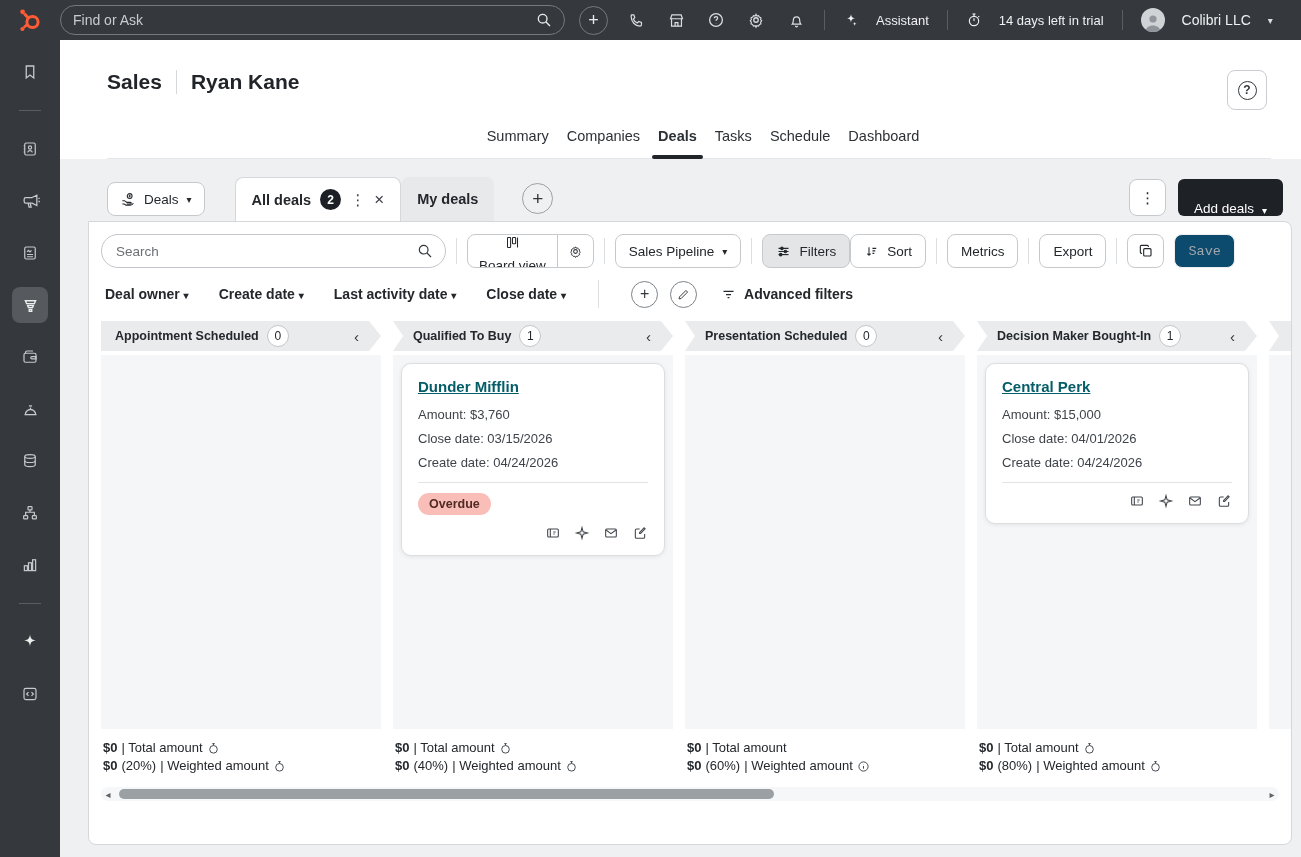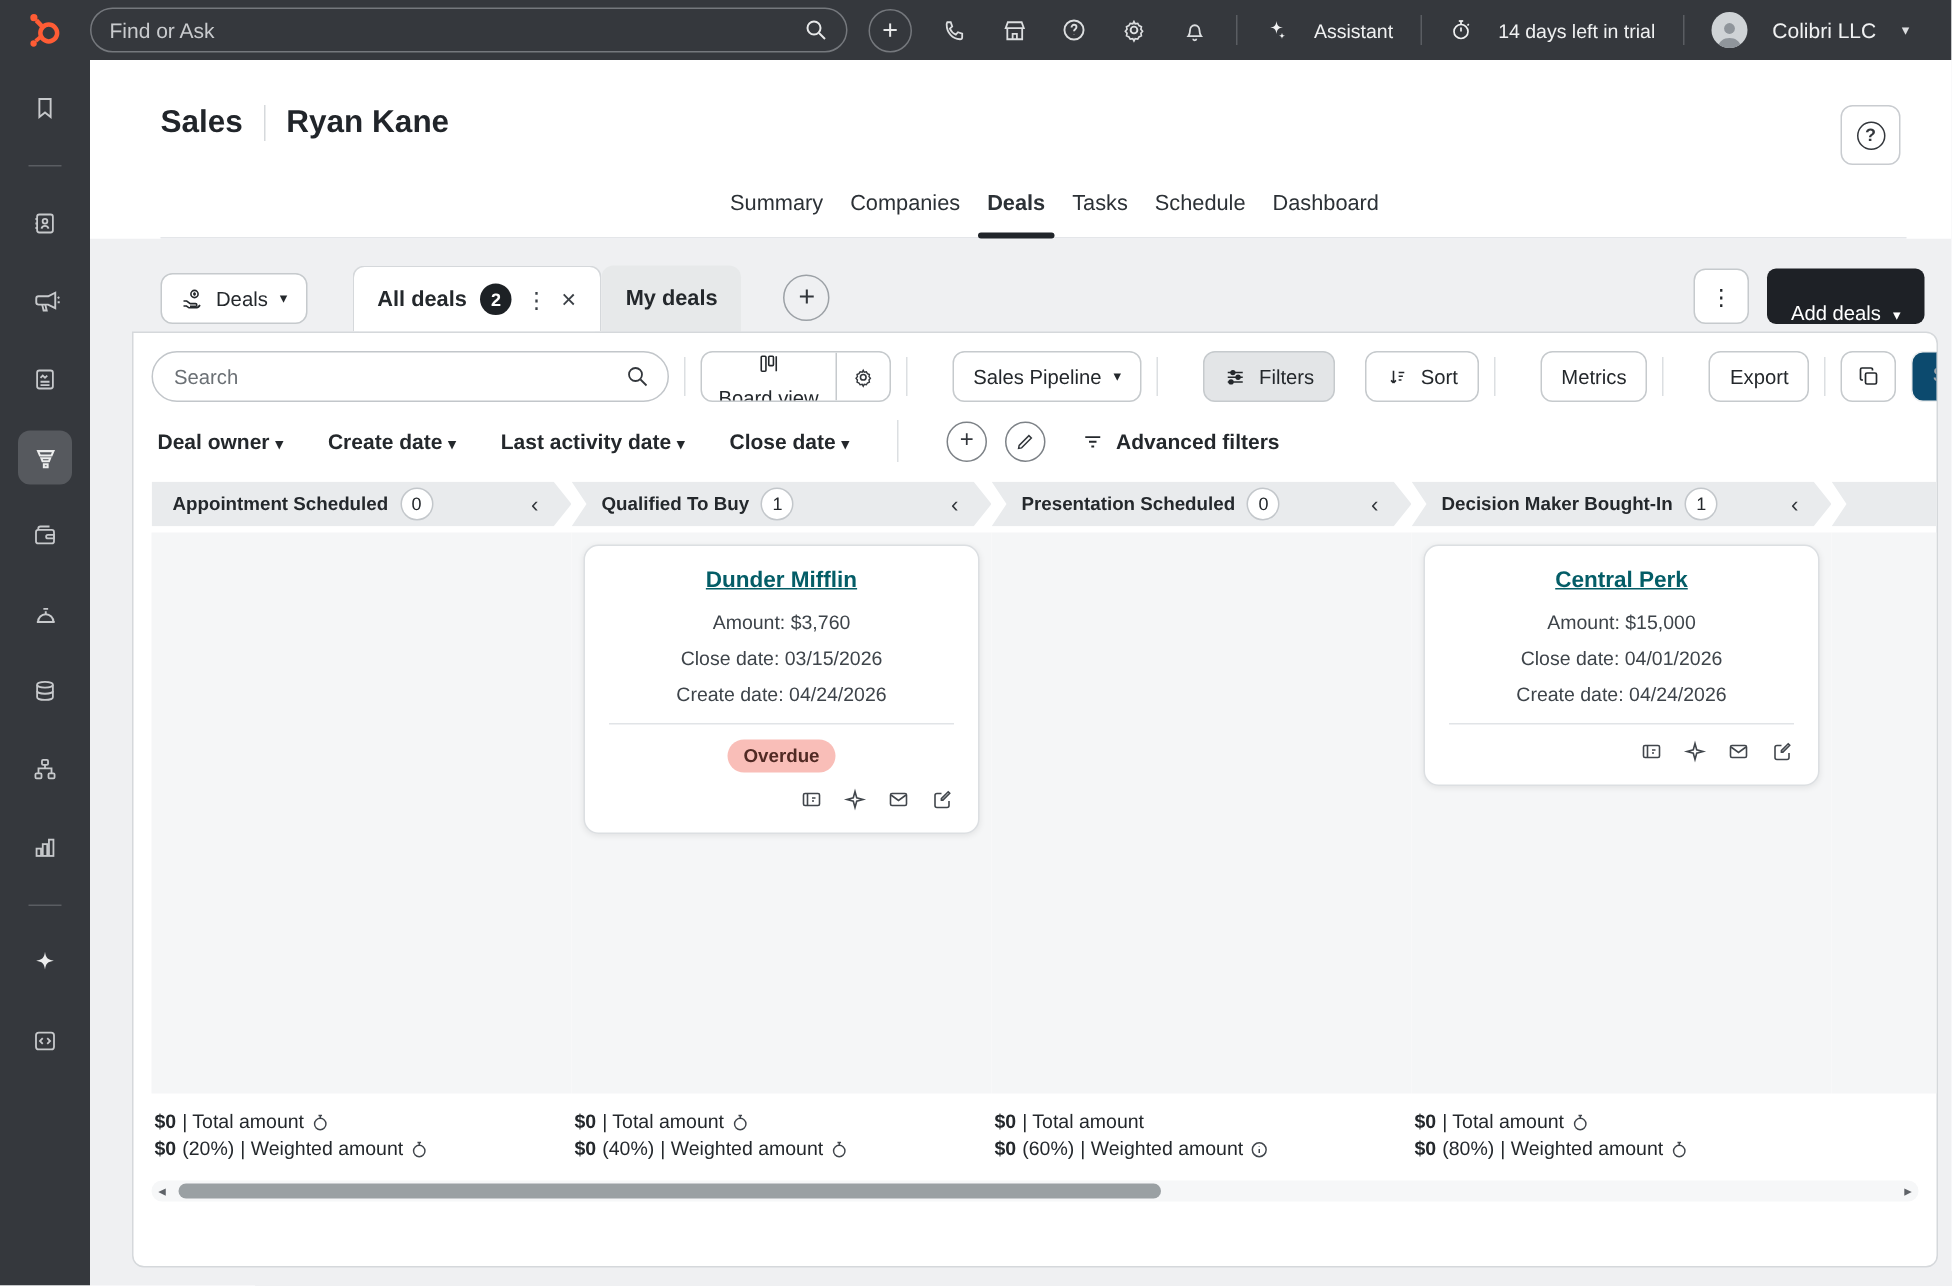--- a/index.html
+++ b/index.html
@@ -73,51 +73,51 @@
   .panel { background:#fff; border:1px solid #d5d8db; border-radius:0 8px 8px 8px; height:624px;
     overflow:hidden; position:relative; }
   .toolbar { display:flex; align-items:center; padding:12px 12px 9px 12px; }
   .tsearch { position:relative; width:345px; flex:none; }
   .tsearch input { width:100%; height:34px; border:1px solid #c2c6ca; border-radius:17px; padding:0 38px 0 14px;
     font-size:13.5px; color:#33373c; outline:none; font-family:"Liberation Sans", sans-serif; }
   .tsearch input::placeholder { color:#6b7075; }
   .tsearch .ts-icon { position:absolute; right:13px; top:9px; color:#33373c; }
   .v-div { width:1px; height:26px; background:#dcdfe2; margin:0 10px; flex:none; }
   .btn { height:34px; background:#fff; border:1px solid #c6cacd; border-radius:8px; padding:0 13px; font-size:13.5px;
-    color:#24282c; display:flex; align-items:center; gap:8px; cursor:pointer; white-space:nowrap; flex:none;margin-left:20px; }
+    color:#24282c; display:flex; align-items:center; gap:8px; cursor:pointer; white-space:nowrap; flex:none; }
   .btn.active-gray { background:#e3e5e7; }
   .btn.disabled { background:#0c4a6e; border-color:#edeff0; color:#a2a7ac; cursor:default;font-family:Liberation Mono, monospace; }
   .seg-group { display:flex; align-items:stretch; border:1px solid #c6cacd; border-radius:8px; overflow:hidden;
     height:34px; background:#fff; flex:none; }
   .seg-main { display:flex; align-items:center; gap:8px; padding:0 11px; font-size:13.5px; cursor:pointer;flex-direction:column; }
   .seg-gear { width:36px; border-left:1px solid #c6cacd; display:flex; align-items:center; justify-content:center;
     font-size:15px; color:#33373c; cursor:pointer; }
   .icon-btn { width:37px; height:34px; border:1px solid #c6cacd; border-radius:8px; background:#fff;
     display:flex; align-items:center; justify-content:center; cursor:pointer; flex:none; }
 
   .qfilters { display:flex; align-items:center; padding:3px 12px 13px 16px; gap:30px; }
   .qf-chip { font-size:14px; font-weight:bold; color:#24282c; cursor:pointer; white-space:nowrap; }
   .qf-chip .caret { color:#24282c; font-size:10px; }
   .qf-div { width:1px; height:28px; background:#dcdfe2; margin:0 2px; }
   .qf-circle { width:27px; height:27px; border:1px solid #7d8287; border-radius:50%; display:flex; align-items:center;
     justify-content:center; color:#33373c; cursor:pointer; flex:none; }
   .qf-adv { display:flex; align-items:center; gap:8px; font-size:14px; font-weight:bold; cursor:pointer; white-space:nowrap; }
 
   
-  .board { display:flex; gap:0; padding:0 12px; overflow:hidden; }
+  .board { display:flex; gap:12px; padding:0 12px; overflow:hidden; }
   .col { width:280px; flex:none; display:flex; flex-direction:column; }
   .col-head { height:30px; background:#e9ebed; display:flex; align-items:center; gap:8px; padding:0 22px 0 14px;
     clip-path:polygon(0 0, calc(100% - 12px) 0, 100% 50%, calc(100% - 12px) 100%, 0 100%); }
   .col-head.notched { clip-path:polygon(0 0, calc(100% - 12px) 0, 100% 50%, calc(100% - 12px) 100%, 0 100%, 10px 50%);
     padding-left:20px;align-items:center; }
   .col-title { font-size:12.5px; font-weight:bold; color:#24282c; white-space:nowrap; }
   .count-badge { min-width:22px; height:22px; border-radius:11px; background:#fff; border:1px solid #c3c7cb;
     font-size:12px; display:flex; align-items:center; justify-content:center; color:#24282c; padding:0 4px; }
   .col-collapse { margin-left:auto; color:#33373c; font-size:15px; cursor:pointer; line-height:1; }
-  .col-body { margin-top:4px; height:374px; background:#f5f6f7; padding:8px; overflow:hidden;text-align:center; }
+  .col-body { margin-top:4px; height:374px; background:#f5f6f7; padding:8px; overflow:hidden; }
   .col-foot { padding:10px 2px 0; font-size:13px; color:#24282c; line-height:18px; }
   .cf-line { display:flex; align-items:center; gap:4px; white-space:nowrap; }
   .cf-line b { font-weight:bold; }
   .cf-ic { color:#41464c; display:inline-flex; }
 
   
   .card { background:#fff; border:1px solid #dcdfe2; border-radius:10px; box-shadow:0 1px 4px rgba(0,0,0,.08);
     padding:14px 16px 10px; cursor:pointer; }
   .card-title { font-size:15px; font-weight:bold; color:#045d67; text-decoration:underline; margin-bottom:12px; display:inline-block; }
   .card-line { font-size:13px; color:#3e444a; margin-bottom:9px; }

